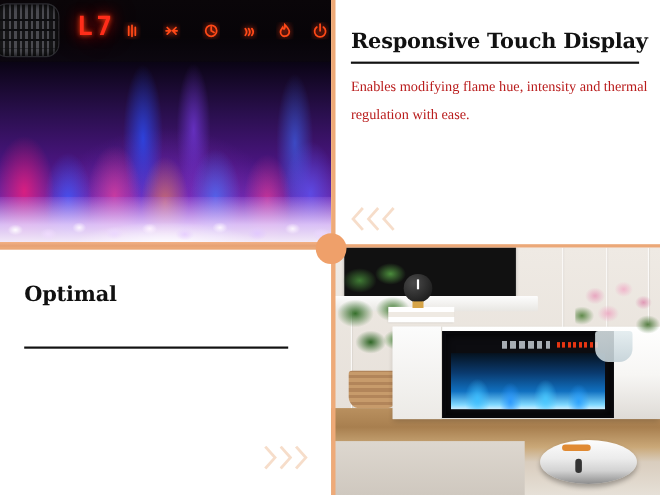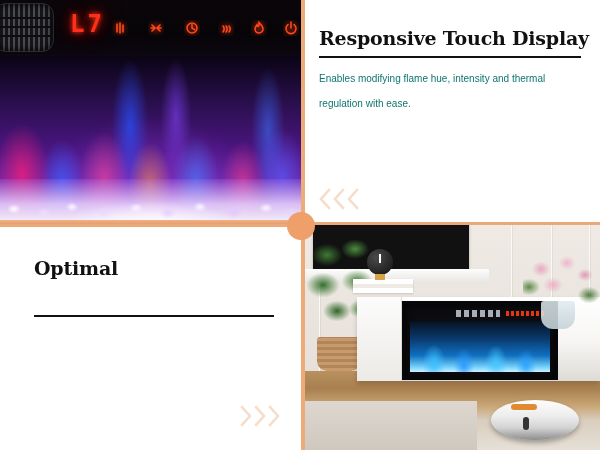--- a/index.html
+++ b/index.html
@@ -65,34 +65,34 @@
           radial-gradient(12px 8px at 292px 34px,rgba(235,215,255,.9),transparent 70%),
           radial-gradient(120px 30px at 150px 44px,rgba(255,255,255,.85),transparent 70%),
           linear-gradient(180deg,rgba(170,110,230,.25) 0%,rgba(235,215,255,.85) 55%,rgba(255,252,255,.98) 100%);}
   .ember:after{content:"";position:absolute;left:0;bottom:0;width:100%;height:5px;
          background:linear-gradient(180deg,#f3b184,#e09a6d);}
 
   
   #q-tr{left:301px;top:0;width:299px;height:225px;background:#ffffff;}
 
   
-  #q-bl{left:12px;top:225px;width:301px;height:225px;background:#ffffff;}
+  #q-bl{left:0;top:225px;width:301px;height:225px;background:#ffffff;}
 
   
   #q-br{left:301px;top:225px;width:299px;height:225px;background:#e9e4de;}
 
   
   .card{position:absolute;inset:0;}
   .h-title{position:absolute;color:#111;
            font-family:"DejaVu Serif",serif;font-weight:700;
            letter-spacing:-.2px;}
   .h-rule{position:absolute;height:2px;background:#121212;}
-  .body-txt{position:absolute;color:#0f766e;
-            font-family:Liberation Sans, sans-serif;
-            font-size:10px;line-height:25px;}
+  .body-txt{position:absolute;color:#b91c1c;
+            font-family:Liberation Serif, serif;
+            font-size:13px;line-height:25px;}
 
   
   #tr-title{left:18px;top:27px;font-size:19px;}
   #tr-rule{left:18px;top:56px;width:262px;}
   #tr-body{left:18px;top:66px;width:272px;}
   #tr-chev{position:absolute;left:18px;top:188px;}
 
   
   #bl-title{left:22px;top:30px;font-size:19px;line-height:27px;}
   #bl-rule{left:22px;top:90px;width:240px;}

